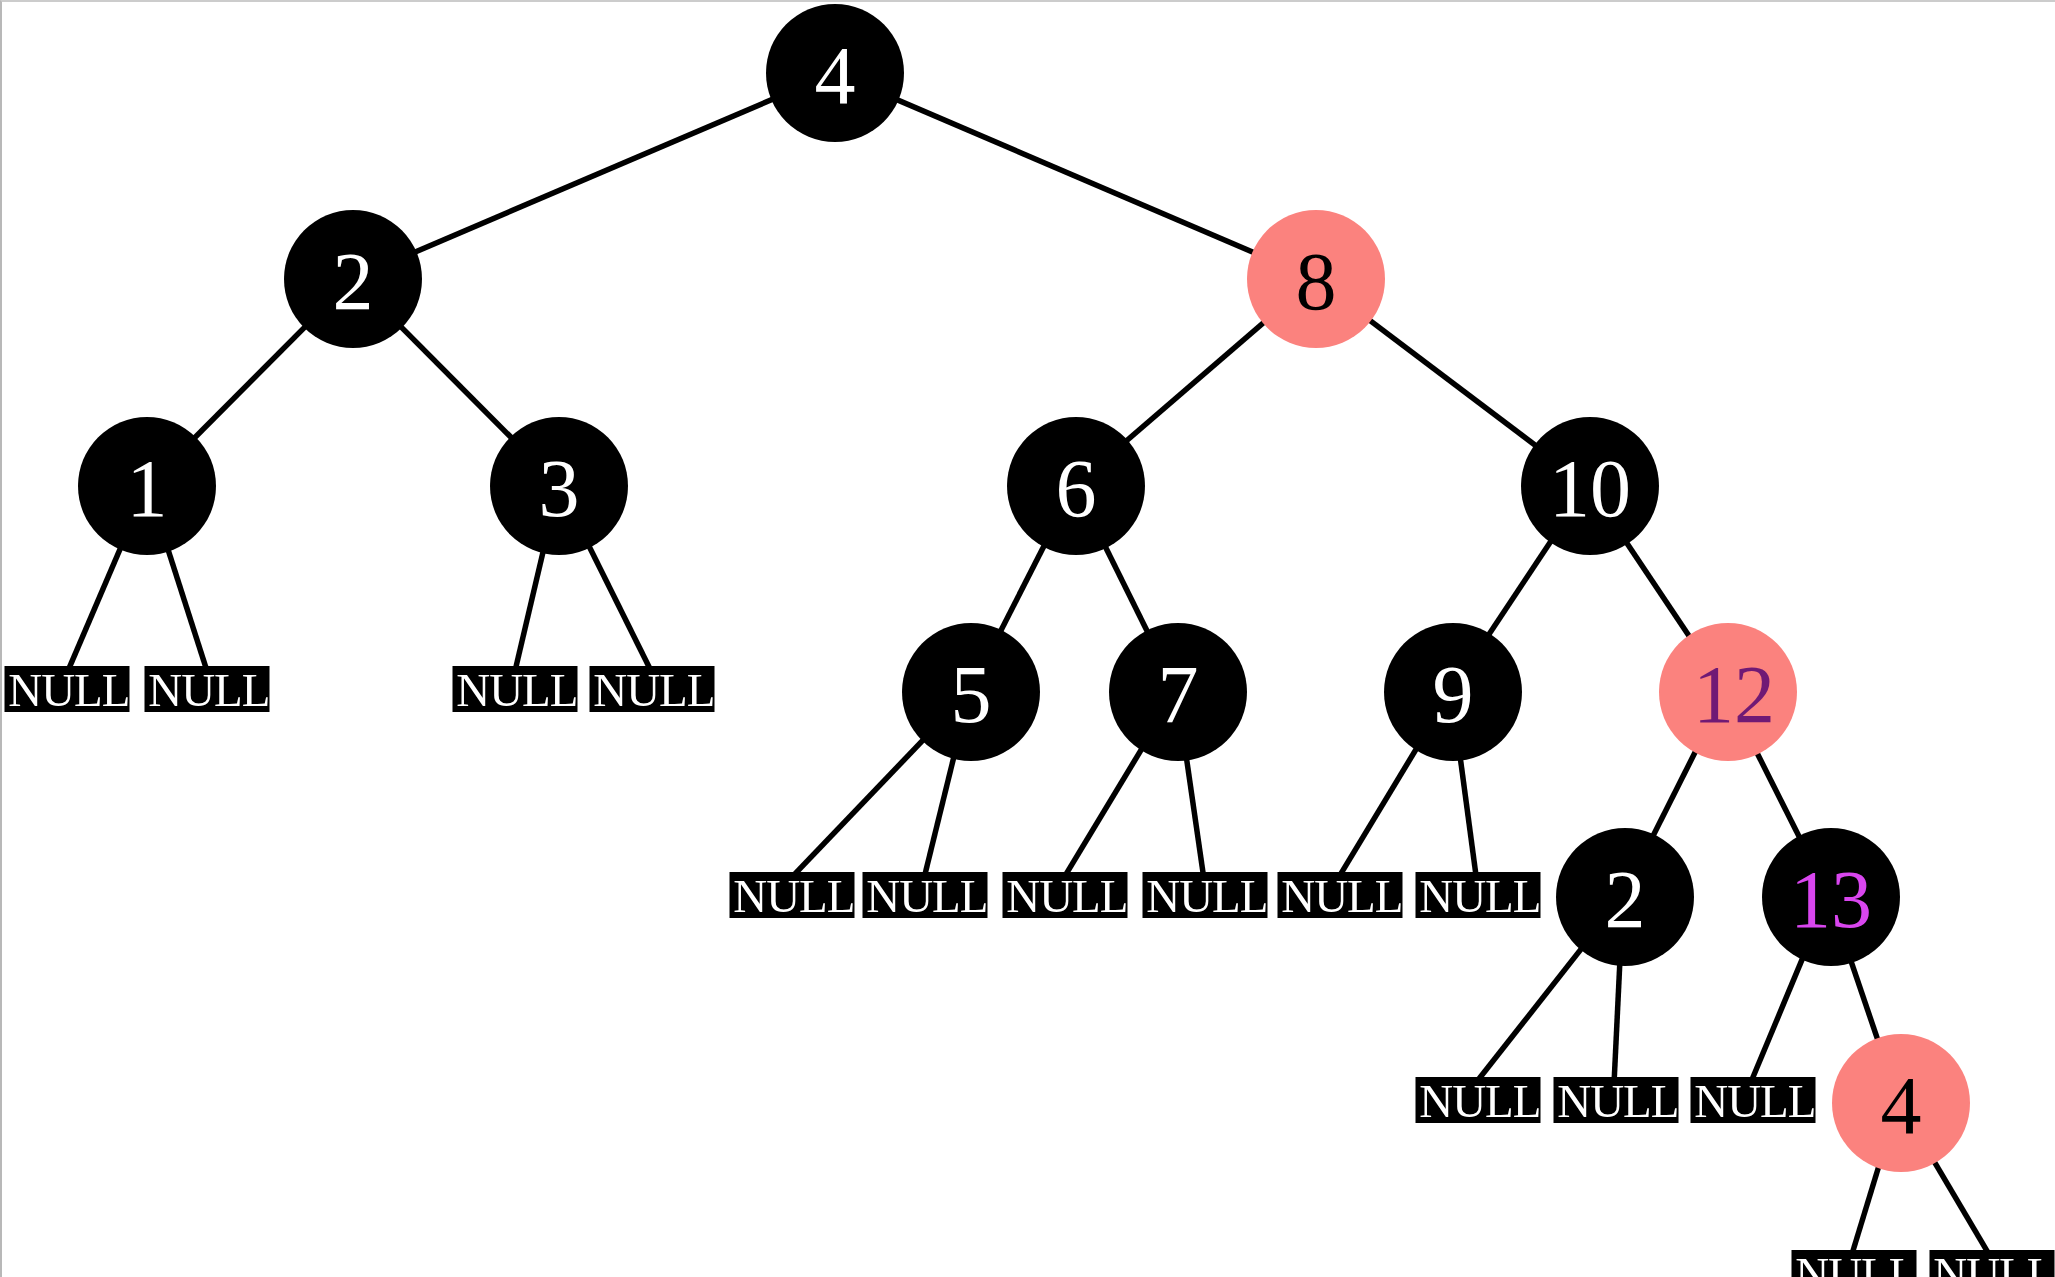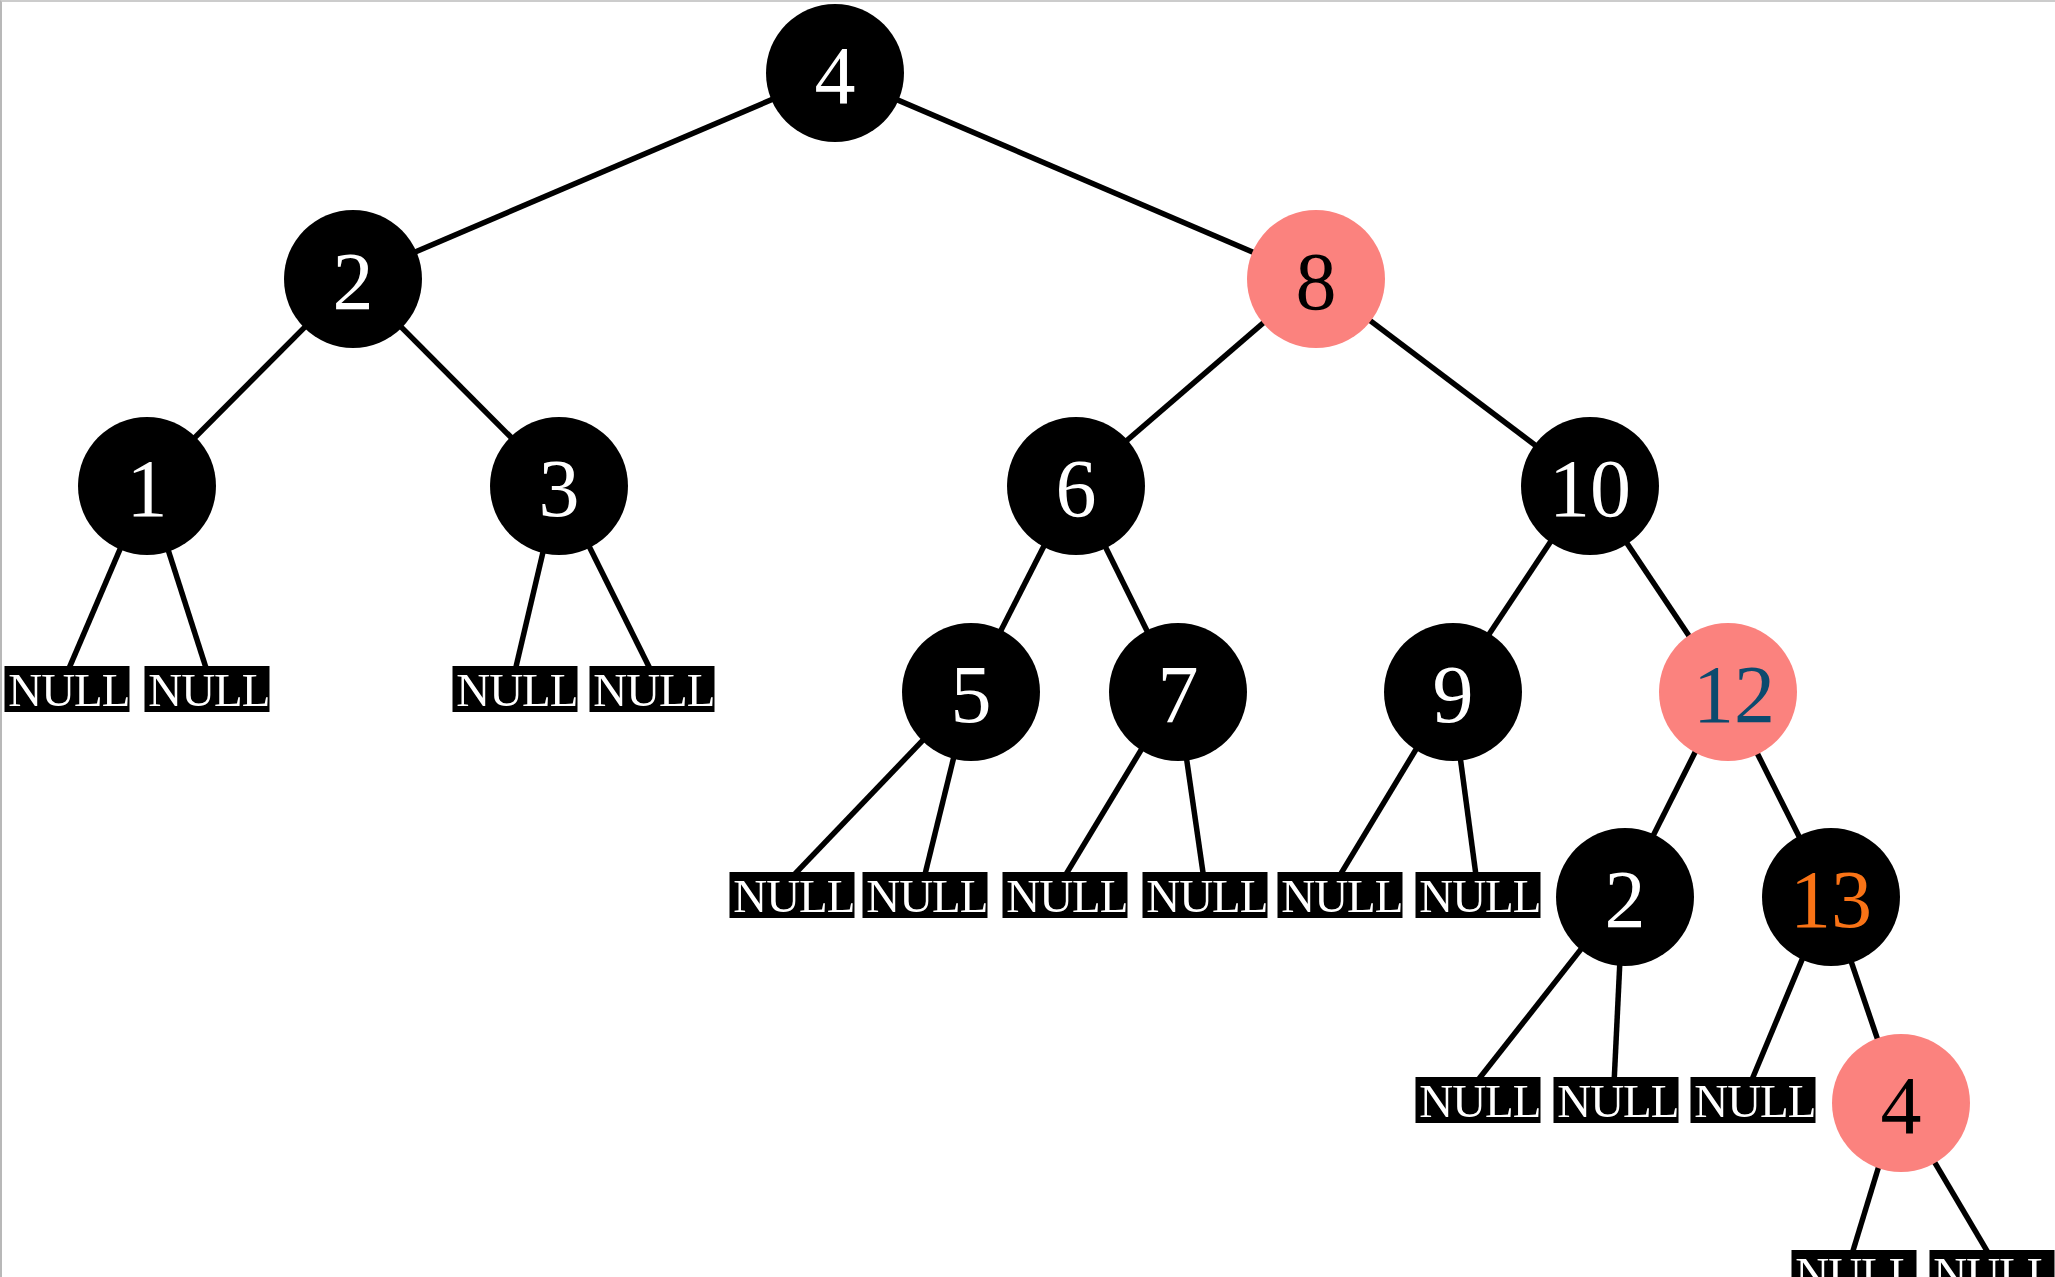--- a/index.html
+++ b/index.html
@@ -110,27 +110,27 @@
       <div class="tree-node" style="left: 969px; top: 690px; background: rgb(0, 0, 0);">
         <span class="node-label" style="color: rgb(255, 255, 255);">5</span>
       </div>
       <div class="tree-node" style="left: 1176px; top: 690px; background: rgb(0, 0, 0);">
         <span class="node-label" style="color: rgb(255, 255, 255);">7</span>
       </div>
       <div class="tree-node" style="left: 1451px; top: 690px; background: rgb(0, 0, 0);">
         <span class="node-label" style="color: rgb(255, 255, 255);">9</span>
       </div>
       <div class="tree-node" style="left: 1726px; top: 690px; background: rgb(251, 130, 126);">
-        <span class="node-label" style="color: #0c4a6e; margin-left: 12px;">12</span>
+        <span class="node-label" style="color: #701a75; margin-left: 12px;">12</span>
       </div>
       <div class="tree-node" style="left: 1623px; top: 895px; background: rgb(0, 0, 0);">
         <span class="node-label" style="color: rgb(255, 255, 255);">2</span>
       </div>
       <div class="tree-node" style="left: 1829px; top: 895px; background: rgb(0, 0, 0);">
-        <span class="node-label" style="color: #f97316;">13</span>
+        <span class="node-label" style="color: #d946ef;">13</span>
       </div>
       <div class="tree-node" style="left: 1899px; top: 1101px; background: rgb(251, 130, 126);">
         <span class="node-label" style="color: rgb(0, 0, 0);">4</span>
       </div>
       <div class="null-box" style="left: 65px; top: 671px; width: 125px; height: 46px; background: rgb(0, 0, 0);">
         <span class="null-label" style="color: rgb(255, 255, 255);">NULL</span>
       </div>
       <div class="null-box" style="left: 205px; top: 671px; width: 125px; height: 46px; background: rgb(0, 0, 0);">
         <span class="null-label" style="color: rgb(255, 255, 255);">NULL</span>
       </div>

